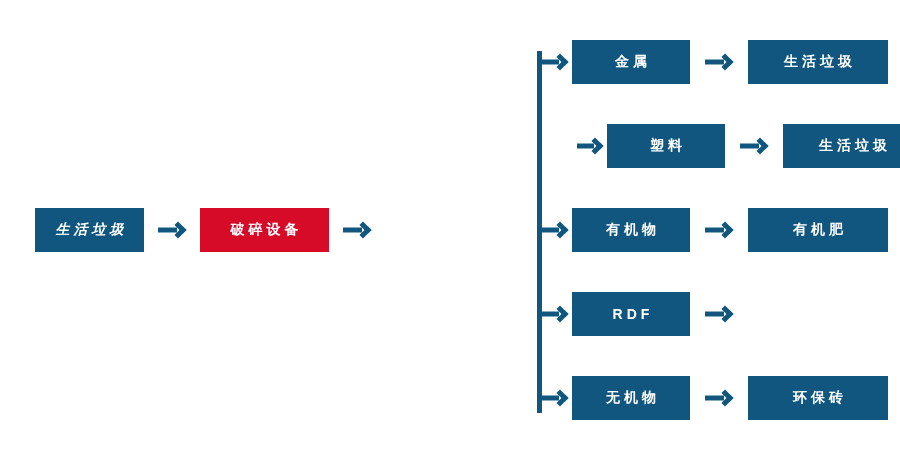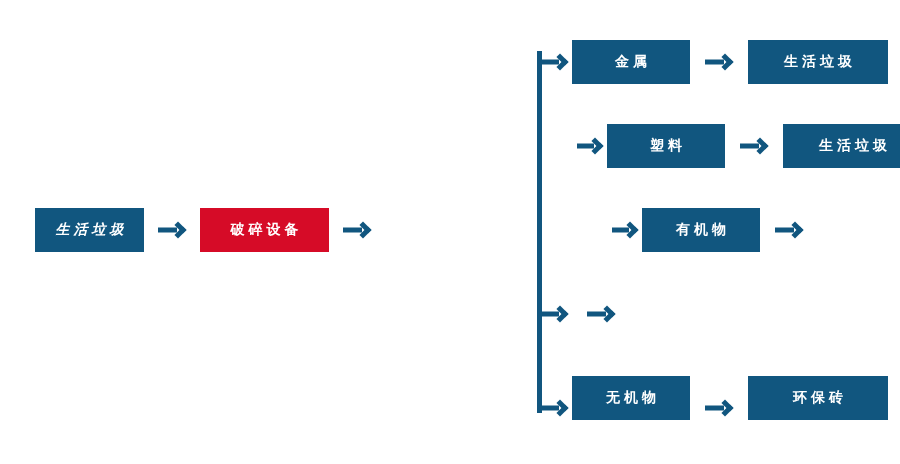--- a/index.html
+++ b/index.html
@@ -64,21 +64,21 @@
   .branch-row{
     position:absolute;left:542px;width:346px;height:44px;
     display:flex;align-items:center;
   }
   .branch-row .arrow--branch{margin-right:4px;}
   .branch-row .arrow--mid{margin:0 15px;}
   .row-0{top:40px;}
   .row-1{top:124px;margin-left:35px;}
   .row-2{top:208px;justify-content:center;}
   .row-3{top:292px;}
-  .row-4{top:376px;align-items:flex-end;}
+  .row-4{top:376px;}
 </style>
 </head>
 <body>
 
 <div class="canvas">
 
   <div class="main-chain">
     <div class="node node--blue w122">生活垃圾</div>
 
     <div class="arrow">
@@ -126,27 +126,29 @@
   <div class="branch-row row-2">
     <div class="arrow arrow--branch">
       <span class="bar"></span>
       <span class="head"></span>
     </div>
     <div class="node node--blue w118">有机物</div>
     <div class="arrow arrow--mid">
       <span class="bar"></span>
       <span class="head"></span>
     </div>
+    <div class="node node--blue w140">有机肥</div>
   </div>
 
   <div class="branch-row row-3">
     <div class="arrow arrow--branch">
       <span class="bar"></span>
       <span class="head"></span>
     </div>
+    <div class="node node--blue w118">RDF</div>
     <div class="arrow arrow--mid">
       <span class="bar"></span>
       <span class="head"></span>
     </div>
   </div>
 
   <div class="branch-row row-4">
     <div class="arrow arrow--branch">
       <span class="bar"></span>
       <span class="head"></span>

